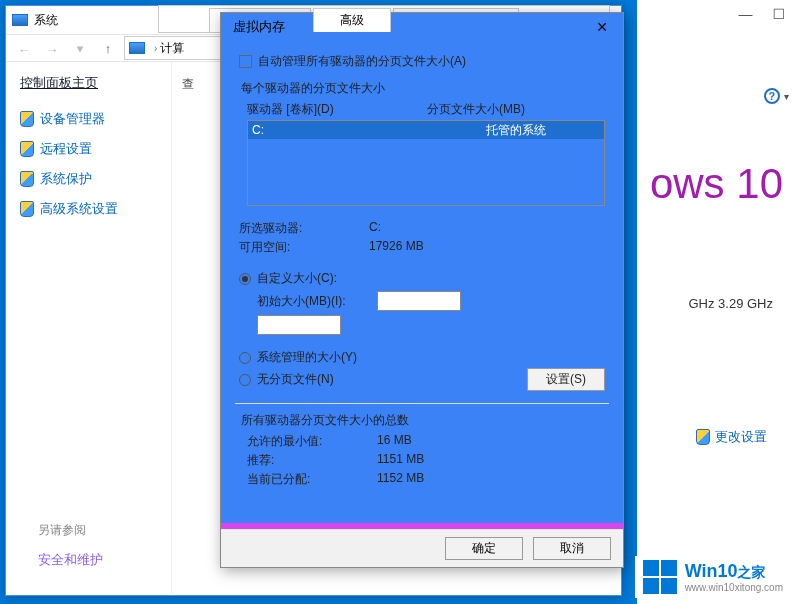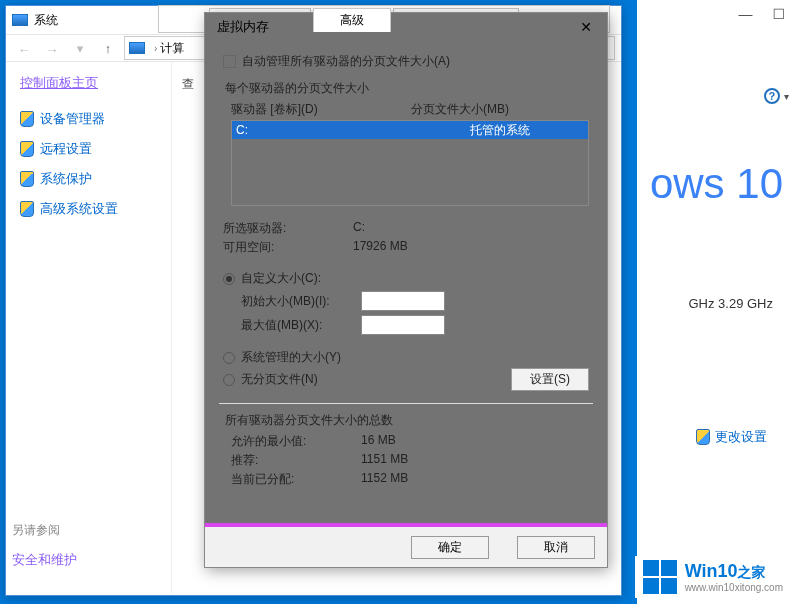--- a/index.html
+++ b/index.html
@@ -10,52 +10,52 @@
   .win-system .titlebar { height:28px; background:#fff; display:flex; align-items:center; padding-left:6px; font-size:12px; color:#000;}
   .win-system .titlebar .icon-pc { width:16px; height:12px; border:1px solid #1e6fbf; background:linear-gradient(#4aa0ff,#1e6fbf); margin-right:6px;}
   .addrbar { height:28px; display:flex; align-items:center; gap:4px; padding:0 6px; border-top:1px solid #e5e5e5; border-bottom:1px solid #e5e5e5;}
   .navbtn { width:24px; height:22px; display:flex; align-items:center; justify-content:center; font-size:13px; color:#555;}
   .navbtn.disabled{color:#bbb;}
   .addrbox { flex:1; height:24px; border:1px solid #ccc; display:flex; align-items:center; padding:0 4px; font-size:12px;}
   .addrbox .pc-ic{width:16px;height:12px;background:linear-gradient(#4aa0ff,#1e6fbf);border:1px solid #1e6fbf;margin-right:6px;}
   .addrbox .chev{color:#777;margin:0 3px;font-size:10px;}
   .sys-body{display:flex; height:calc(100% - 58px);}
   .sidebar{width:165px; padding:12px 14px;}
-  .sidebar .home{color:#8b5cf6;font-size:13px;margin-bottom:18px; text-decoration:underline;}
+  .sidebar .home{color:#0f172a;font-size:13px;margin-bottom:18px; text-decoration:underline;}
   .sidebar a{display:flex;align-items:center;color:#0066cc;font-size:13px;margin-bottom:12px;gap:6px;text-decoration:none;}
   .shield{width:14px;height:16px;border-radius:2px 2px 4px 4px;background:linear-gradient(135deg,#ffcf3e 50%,#3e9dff 50%);border:1px solid #2a6fb5;}
-  .see-also{position:absolute;bottom:26px;left:6px;font-size:12px;color:#888;}
+  .see-also{position:absolute;bottom:26px;left:32px;font-size:12px;color:#888;}
   .see-also a{display:block;color:#8b5cf6;margin-top:12px;font-size:13px;}
 
   
   .sys-rightglimpse{position:absolute; right:0; top:0; width:160px; height:604px; background:#fff;}
   .rt-win-ctrl{position:absolute;top:6px;right:12px;display:flex;gap:20px;font-size:14px;color:#555;}
   .rt-win-ctrl span{cursor:default;}
   .help-col{position:absolute; right:8px; top:88px; display:flex; gap:4px; align-items:center;}
   .help-ic{width:16px;height:16px;border-radius:50%;border:2px solid #1e6fbf;color:#1e6fbf;font-size:11px;font-weight:bold;display:flex;align-items:center;justify-content:center;}
   .chev-down{font-size:10px;color:#555;}
-  .win10{position:absolute; right:14px; top:160px; color:#3b82f6; font-size:42px; font-weight:300;}
+  .win10{position:absolute; right:14px; top:160px; color:#a21caf; font-size:42px; font-weight:300;}
   .ghz{position:absolute; right:24px; top:296px; font-size:13px; color:#333;}
   .change-settings{position:absolute; right:30px; top:428px; display:flex; align-items:center; gap:5px; color:#0066cc; font-size:13px;}
 
   
   .watermark{position:absolute; right:6px; bottom:6px; background:#fff; padding:4px 8px; display:flex; align-items:center; gap:8px; font-size:12px;}
   .wm-logo{display:grid;grid-template-columns:16px 16px;grid-template-rows:16px 16px;gap:2px;}
   .wm-logo span{background:#0078d7;}
   .wm-txt .l1{color:#0078d7;font-weight:bold;font-size:18px;}
   .wm-txt .l1 .zh{font-size:14px;margin-top:41px;}
   .wm-txt .l2{color:#888;font-size:10px;}
 
   
   .hidden-tabs{position:absolute; left:158px; top:5px; width:452px; height:28px; background:#fff; border:1px solid #c8c8c8; display:flex; align-items:flex-end; font-size:12px; padding-left:50px;}
   .hidden-tabs span{padding:3px 26px;border:1px solid #c8c8c8;border-bottom:none;margin-right:2px;background:#fff;}
   .hidden-tabs span.on{background:#fff;position:relative;z-index:2;}
 
   
-  .dlg{position:absolute; left:204px; top:12px; width:404px; height:556px; background:#737373; border:1px solid #888; box-shadow:2px 3px 14px rgba(0,0,0,.35);}
+  .dlg{position:absolute; left:220px; top:12px; width:404px; height:556px; background:#3b82f6; border:1px solid #888; box-shadow:2px 3px 14px rgba(0,0,0,.35);}
   .dlg-title{height:28px;display:flex;align-items:center;justify-content:space-between;padding:0 8px 0 12px;font-size:13px;}
   .dlg-close{width:26px;height:20px;display:flex;align-items:center;justify-content:center;font-size:14px;}
   .dlg-body{padding:12px 18px 0; font-size:12px; color:#222;}
   .chk-row{display:flex;align-items:center;gap:6px;margin-bottom:10px;}
   .chk{width:13px;height:13px;border:1px solid #666;}
   .sect-lbl{margin:4px 0 4px 2px;}
   .drive-list{margin-left:8px;}
   .drive-hdr{display:flex;font-size:12px;}
   .drive-hdr .c1{width:180px;}
   .drive-hdr .c2{flex:1;}
@@ -69,21 +69,21 @@
   .sect-gap{height:12px;}
   .radio-row{display:flex;align-items:center;gap:6px;margin:2px 0;}
   .radio{width:12px;height:12px;border:1px solid #555;border-radius:50%;display:flex;align-items:center;justify-content:center;}
   .radio.on::after{content:"";width:6px;height:6px;background:#333;border-radius:50%;}
   .size-row{display:flex;align-items:center;margin:4px 0 4px 18px;}
   .size-row .lbl{width:120px;}
   .size-row input{width:84px;height:20px;border:1px solid #888;font-size:12px;}
   .btn{height:23px;min-width:78px;border:1px solid #999;background:#f2f2f2;font-size:12px;display:inline-flex;align-items:center;justify-content:center;padding:8px 10px;}
   .hr{border-top:1px solid #ddd;margin:12px -4px 8px -4px;}
   .totals .rowpair .k{width:130px;}
-  .dlg-foot{position:absolute;bottom:0;left:0;right:0;height:44px;background:#f1f1f1;border-top:4px solid #d946ef;display:flex;justify-content:flex-end;align-items:center;gap:28px;padding-right:12px;}
+  .dlg-foot{position:absolute;bottom:0;left:0;right:0;height:44px;background:#f1f1f1;border-top:6px solid #d946ef;display:flex;justify-content:flex-end;align-items:center;gap:10px;padding-right:12px;}
 
 </style>
 </head>
 <body>
 
 <div class="sys-rightglimpse">
   <div class="rt-win-ctrl">
     <span>—</span>
     <span>☐</span>
   </div>
@@ -188,21 +188,20 @@
     <div class="sect-gap"></div>
     <div class="radio-row">
         <span class="radio on"></span>
         <span>自定义大小(C):</span>
       </div>
     <div class="size-row">
         <span class="lbl">初始大小(MB)(I):</span>
         <input type="text" style="">
       </div>
     <div class="size-row">
-        <span class="lbl">最大值(MB)(X):</span>
         <input type="text" style="">
       </div>
 
     <div style="height:8px;"></div>
     <div class="radio-row">
         <span class="radio"></span>
         <span>系统管理的大小(Y)</span>
       </div>
     <div style="display:flex;align-items:center;justify-content:space-between;">
       <div class="radio-row">

